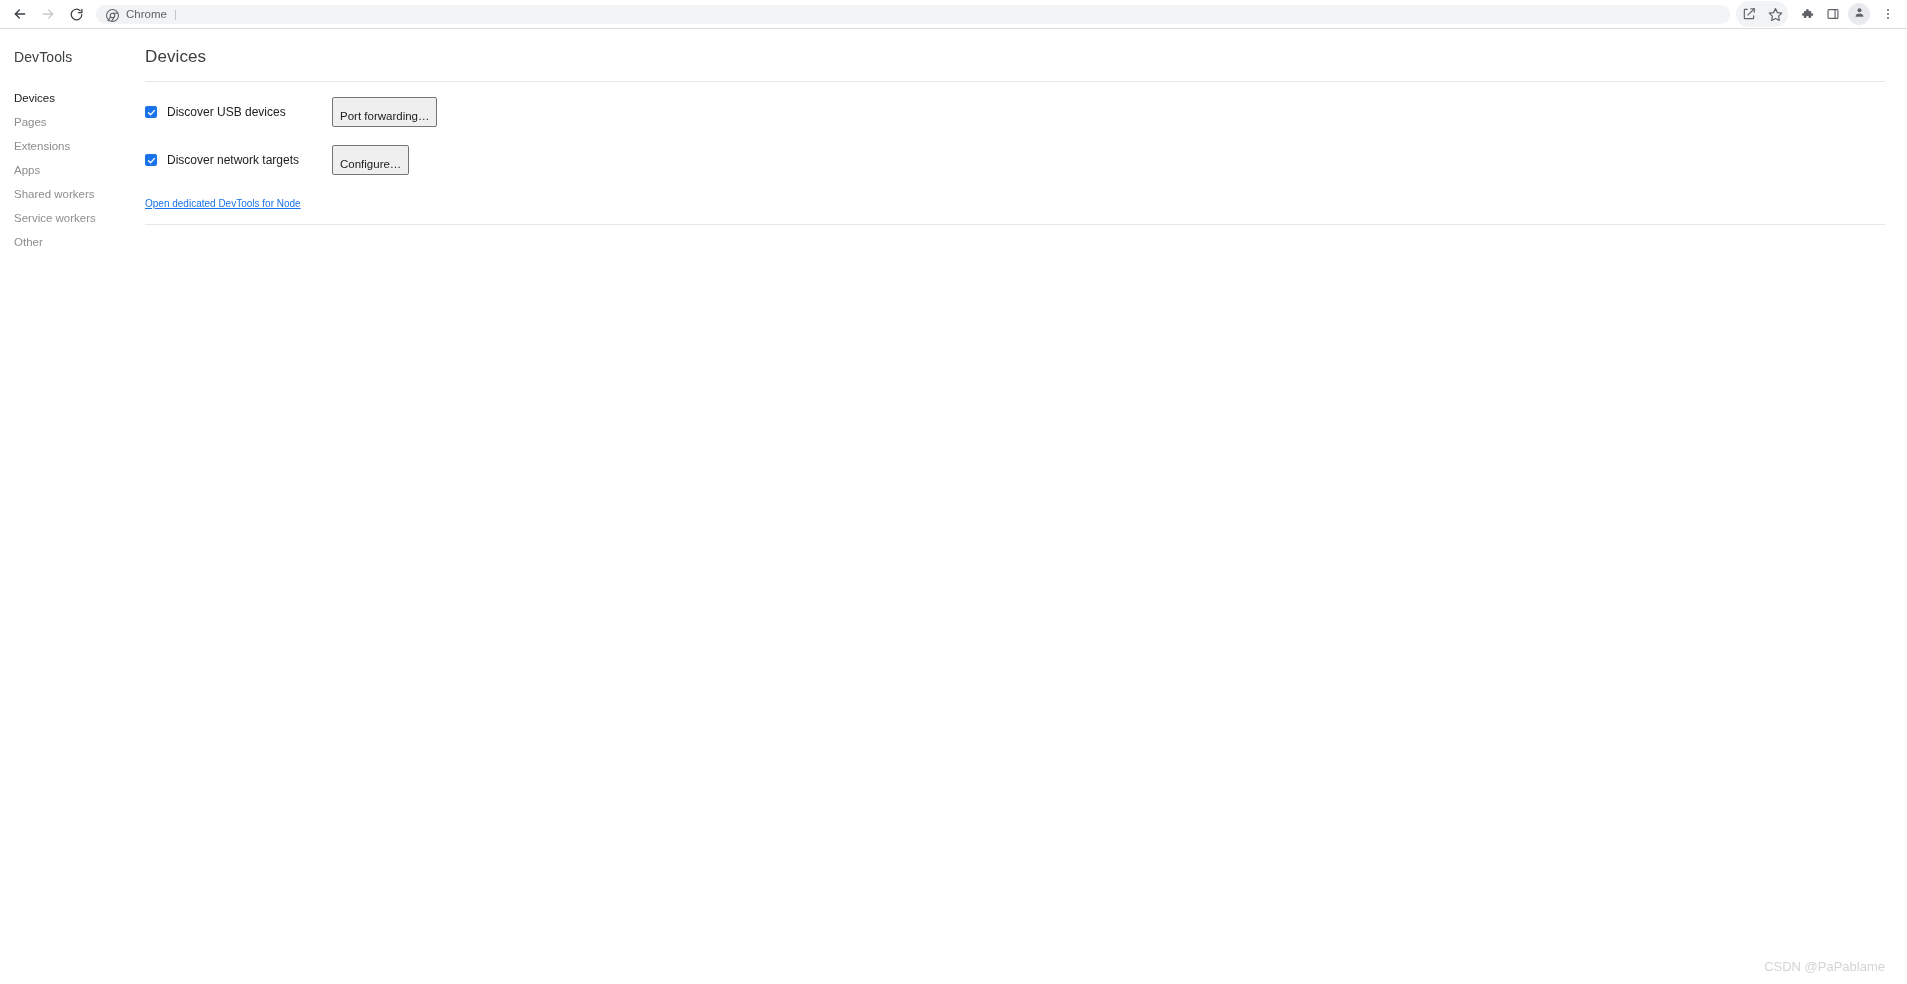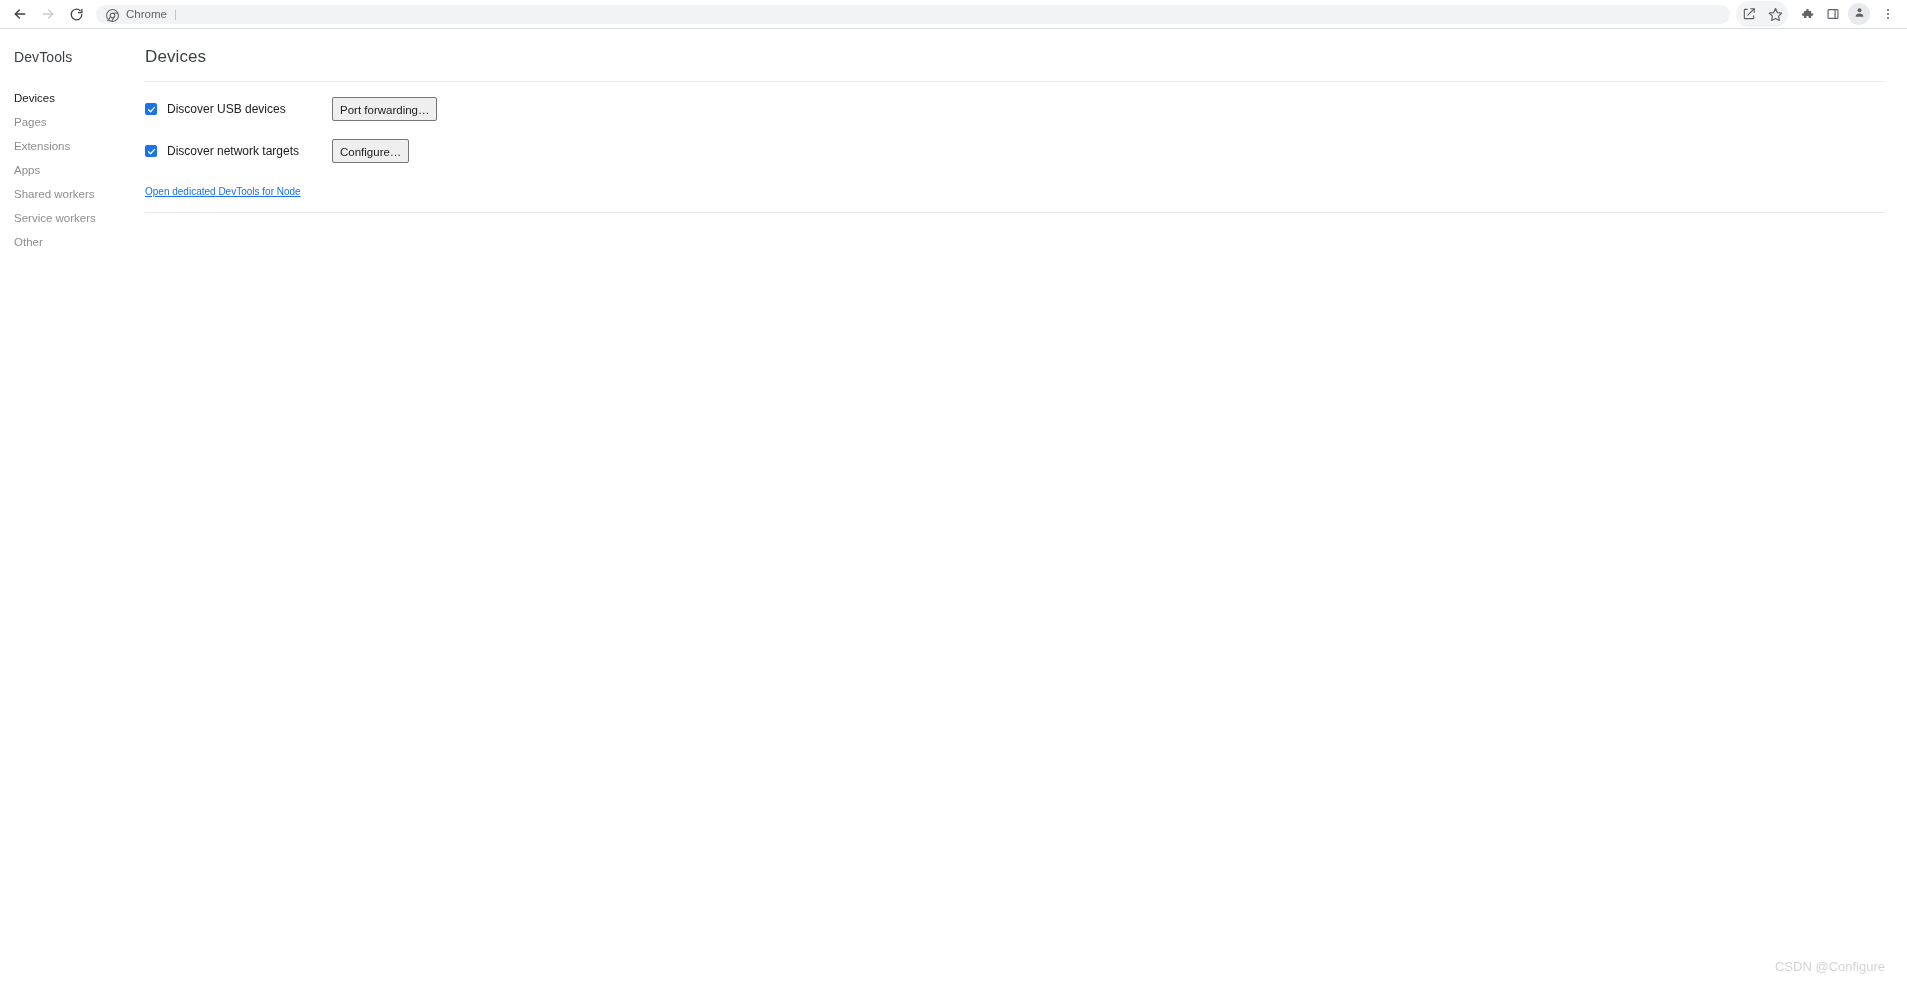--- a/index.html
+++ b/index.html
@@ -196,21 +196,21 @@
     color: #202124;
     white-space: nowrap;
   }
   .native-button {
     font-family: "Liberation Sans", sans-serif;
     font-size: 11.5px;
     color: #202124;
     background: #efefef;
     border: 1px solid #767676;
     border-radius: 2px;
-    padding: 5px 7px 3px 7px;
+    padding: 11px 7px 3px 7px;
     line-height: 14px;
     white-space: nowrap;
   }
   #node-link {
     font-size: 10px;
     color: #1a73e8;
     display: inline-block;
     margin-bottom: 15px;
     margin-top: 0px;
   }
@@ -397,13 +397,13 @@
 
       <a id="node-link" href="#">Open dedicated DevTools for Node</a>
     </div>
 
     <hr class="hr">
 
 
   </div>
 </div>
 
-<div id="watermark">CSDN @Configure</div>
+<div id="watermark">CSDN @PaPablame</div>
 
 </body></html>

